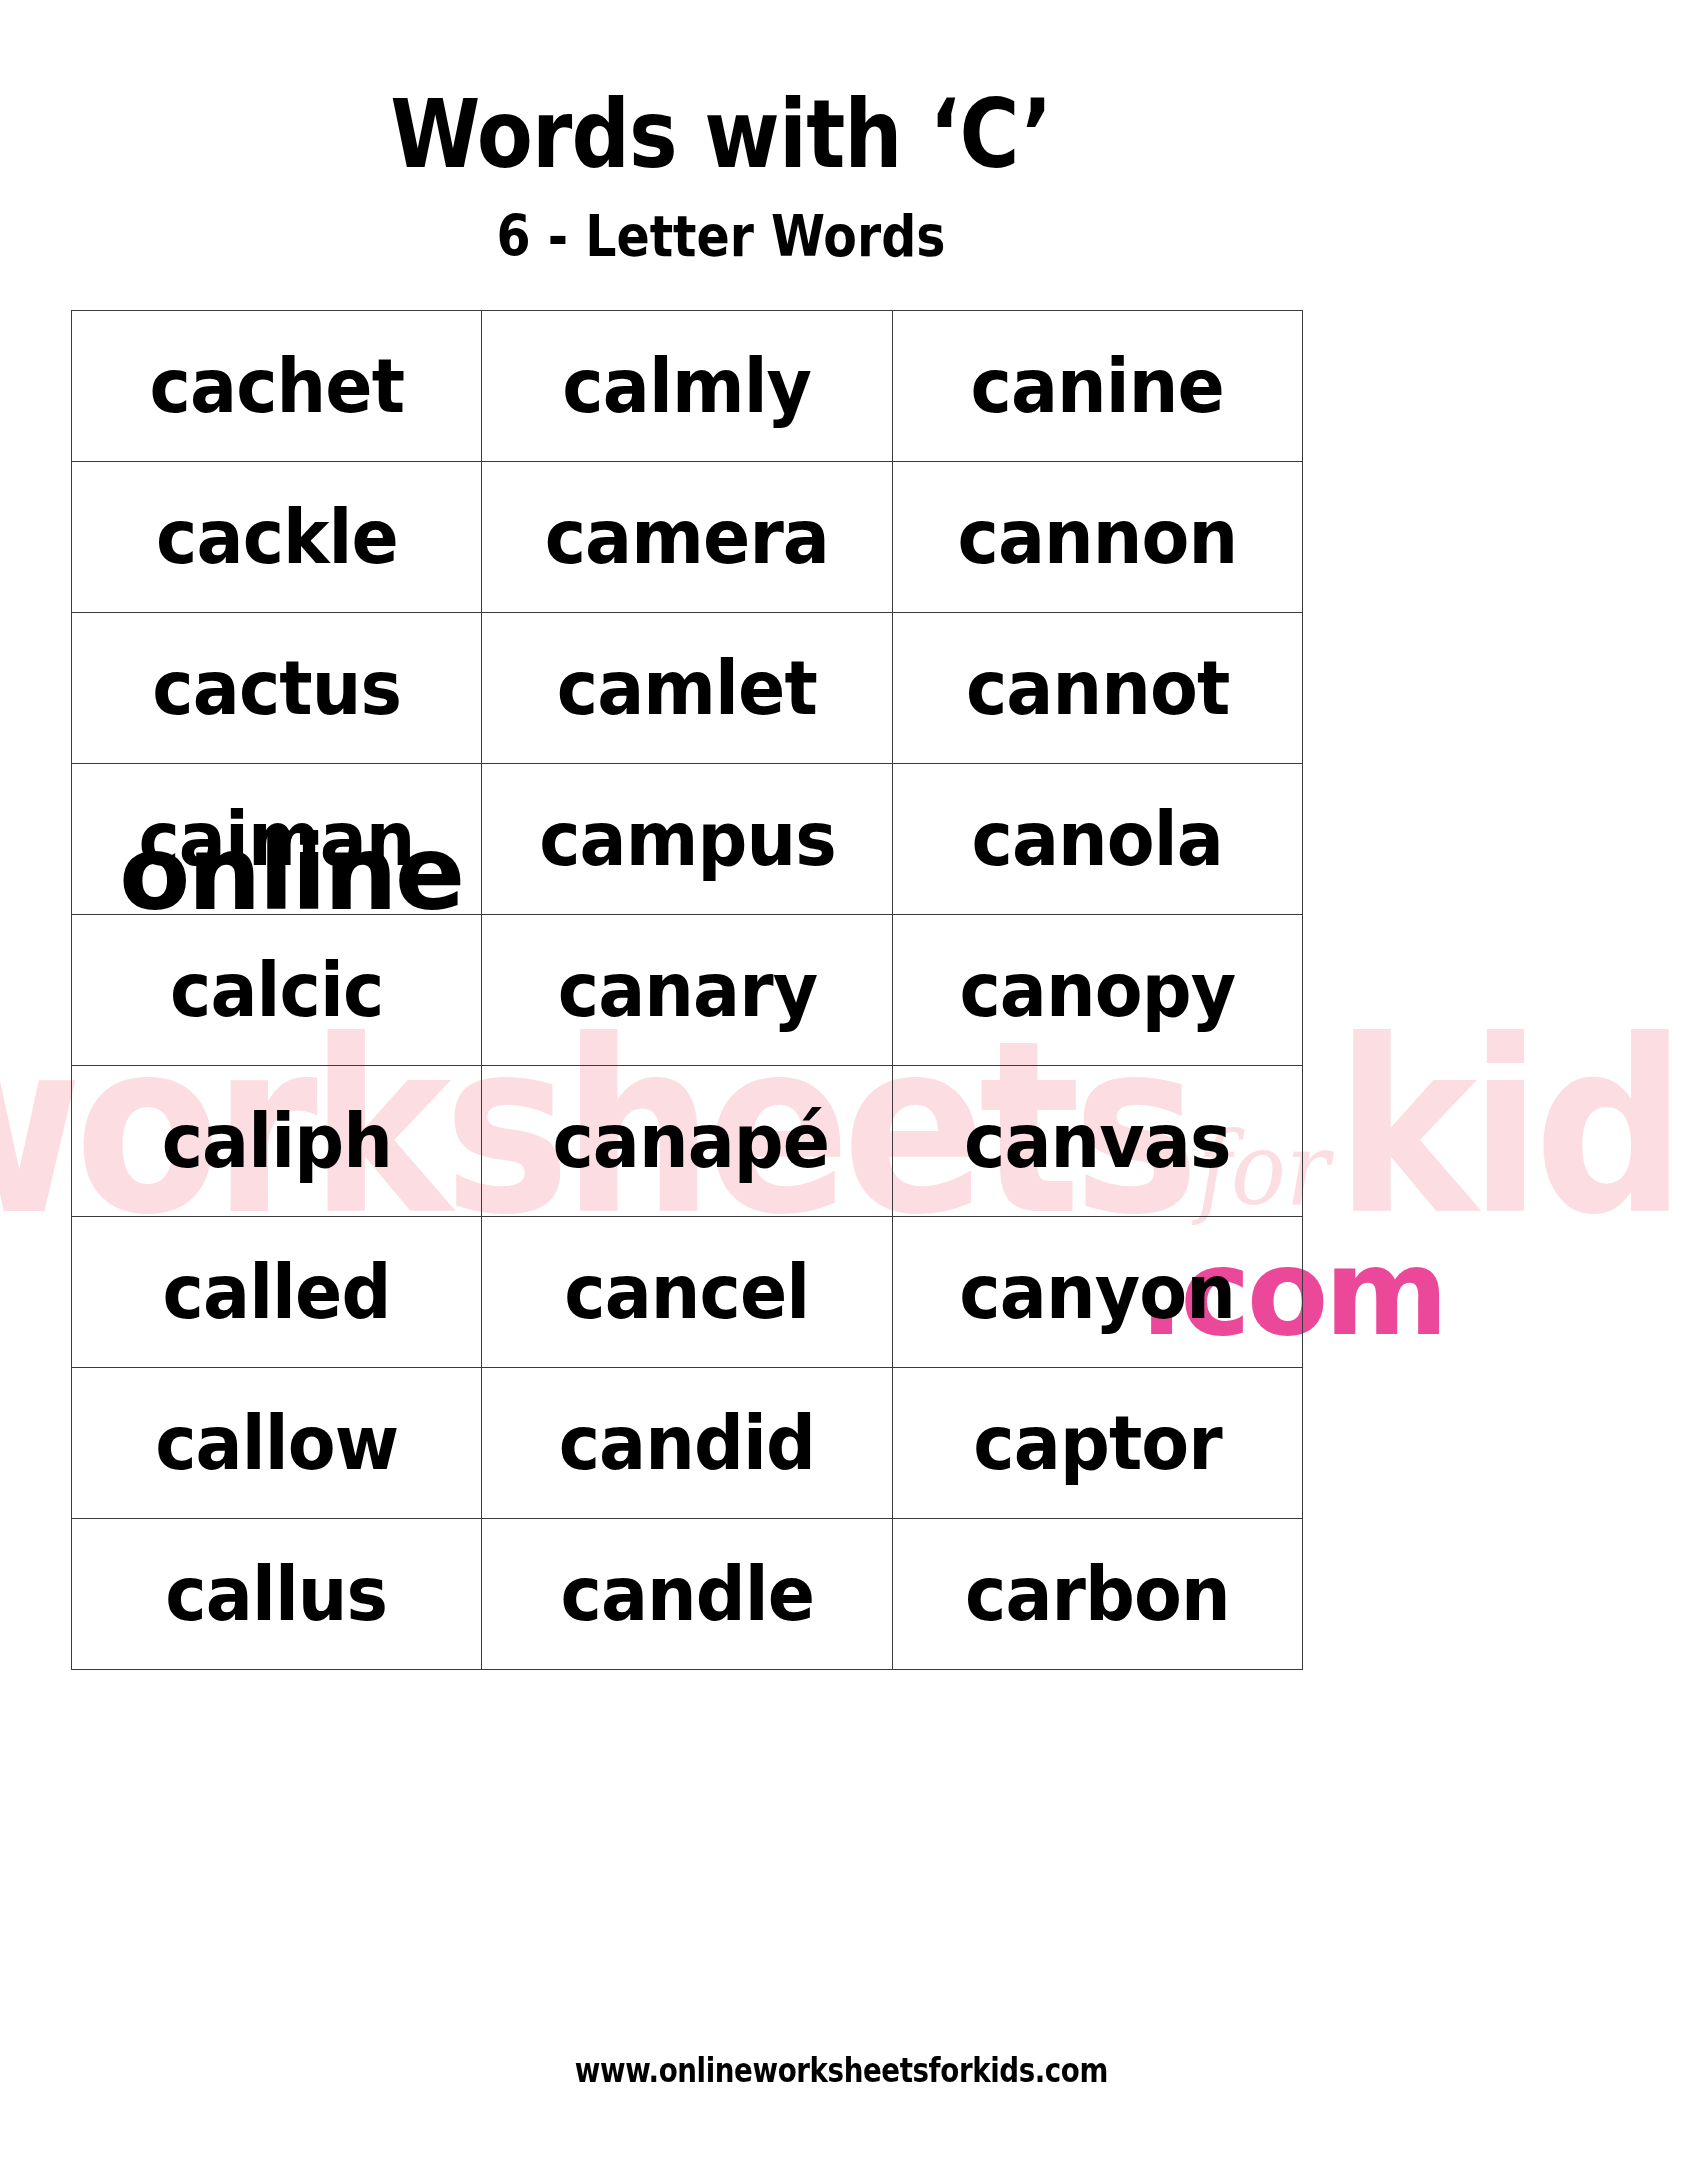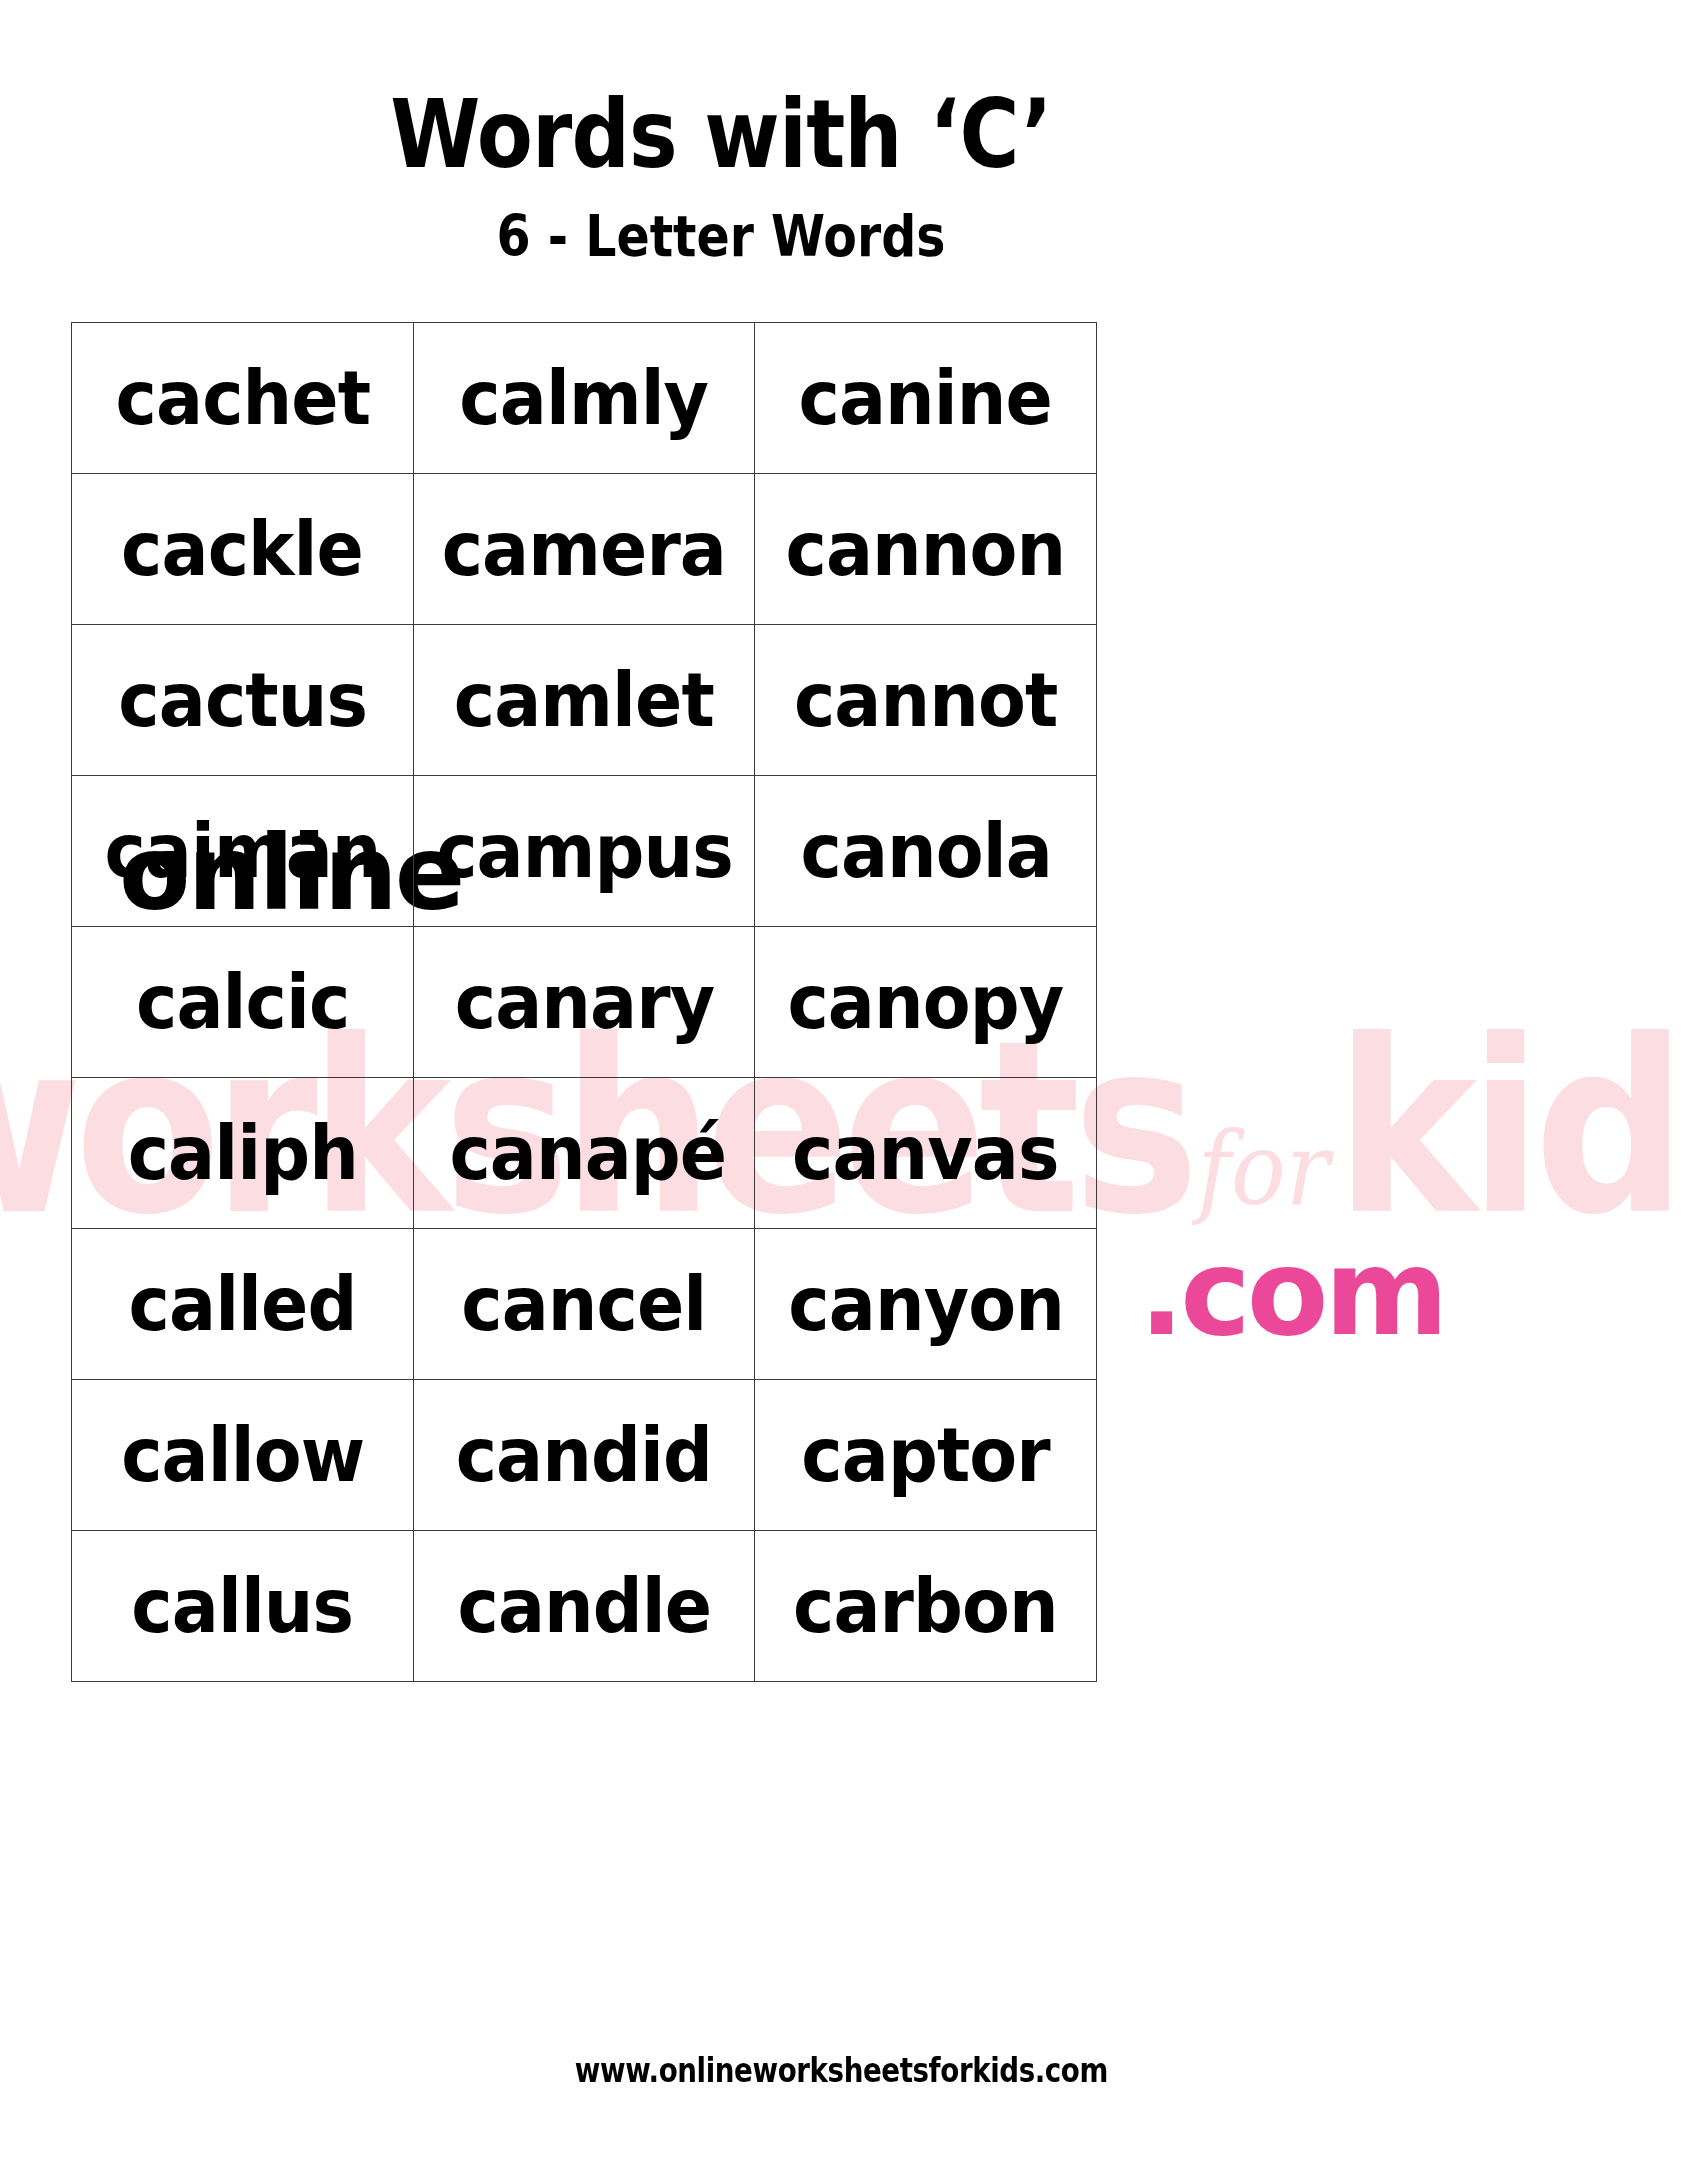--- a/index.html
+++ b/index.html
@@ -120,22 +120,22 @@
     letter-spacing: 0px;
     transform: scaleX(0.86);
     transform-origin: center center;
     white-space: nowrap;
   }
 
   
   .word-table {
     position: absolute;
     left: 71px;
-    top: 322px;
-    width: 1026px;
+    top: 310px;
+    width: 1232px;
     border-collapse: collapse;
     table-layout: fixed;
     z-index: 2;
     background: transparent;
   }
   .word-table td {
     border: 1.5px solid #3b3b3b;
     height: 150px;
     width: 33.3333%;
     text-align: center;

